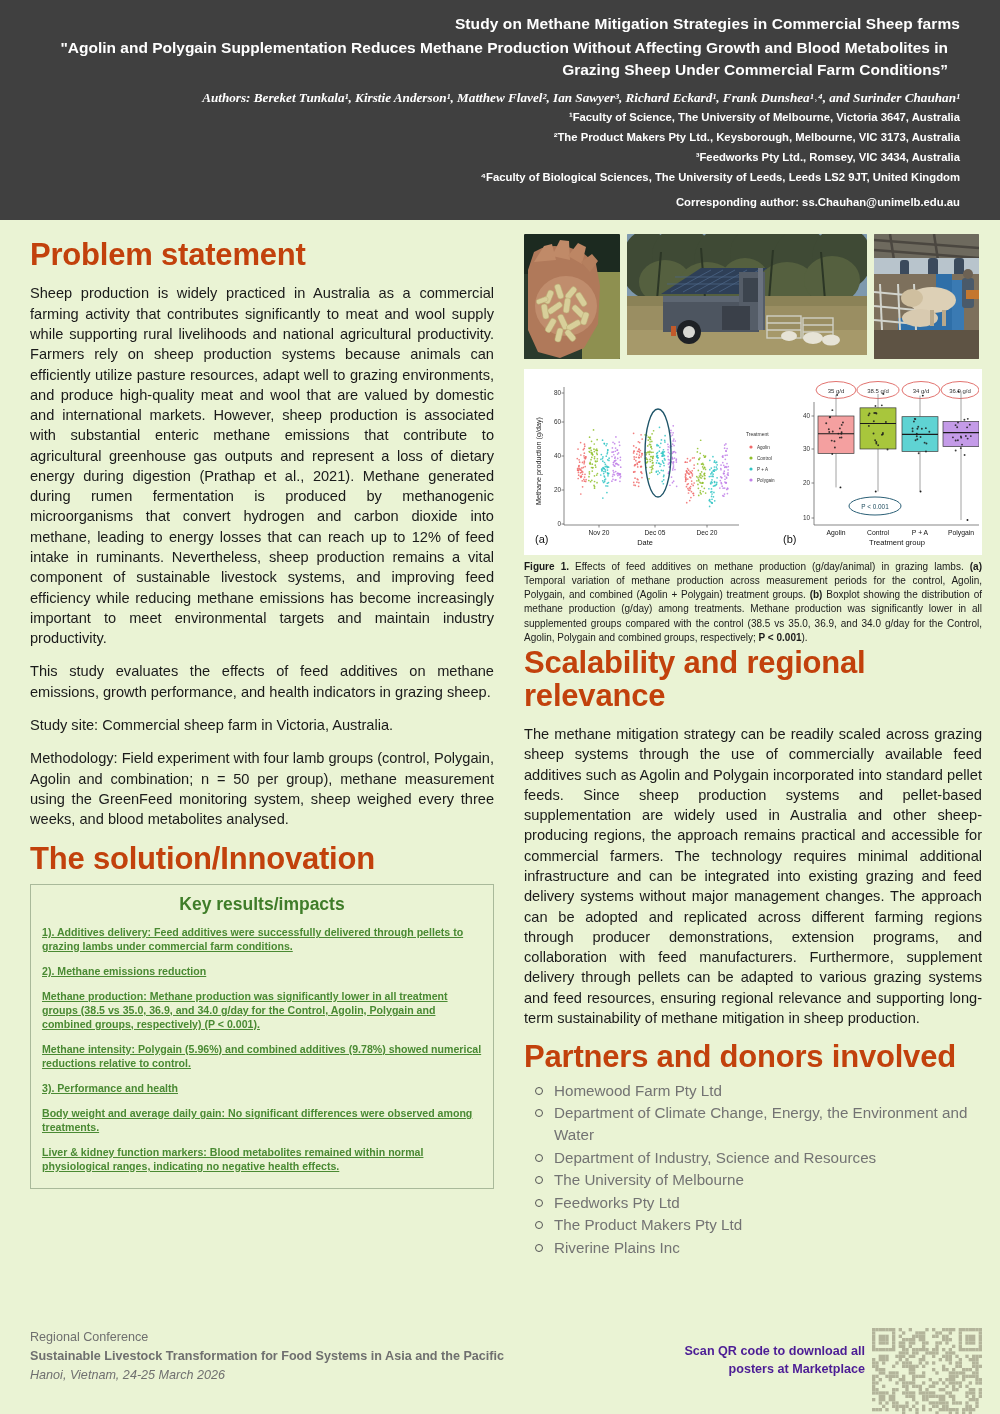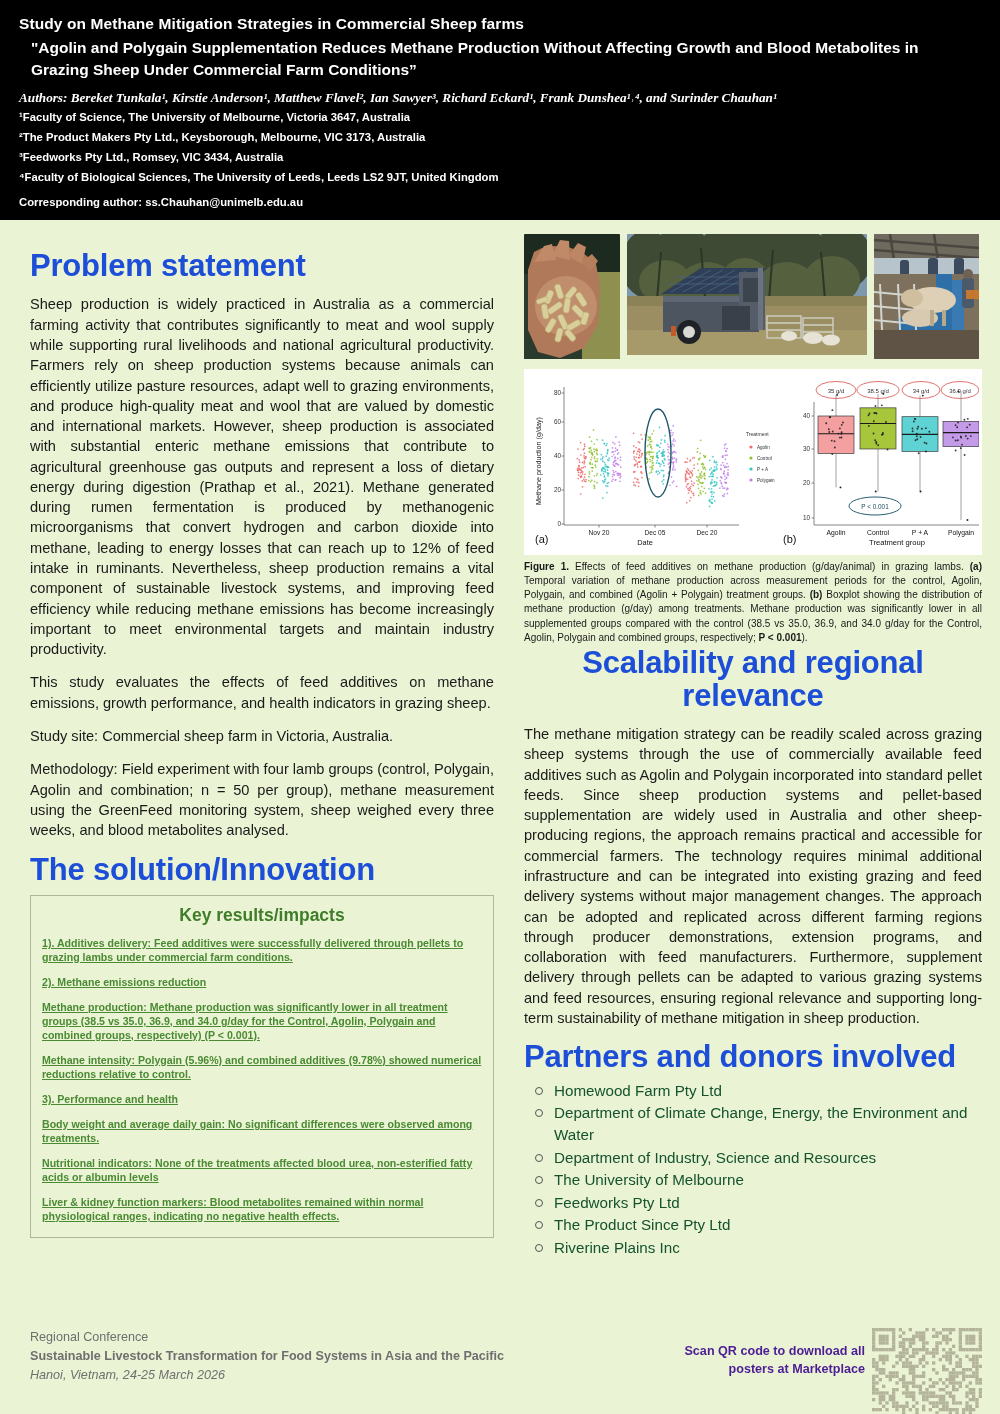--- a/index.html
+++ b/index.html
@@ -11,24 +11,24 @@
     position:relative;
   }
   .poster{
     position:absolute;inset:0;
     background:#eaf3d4;
     display:flex;flex-direction:column;
   }
 
   
   .header{
-    background:#000000;
+    background:#404040;
     color:#ffffff;
     padding:14px 40px 12px 19px;
-    text-align:left;
+    text-align:right;
     flex:0 0 auto;
     box-shadow:inset 0 0 0 0 rgba(0,0,0,0);
   }
   .hdr-title1{
     font-size:15.5px;font-weight:bold;line-height:1.35;
     letter-spacing:.1px;
   }
   .hdr-title2{
     font-size:15.5px;font-weight:bold;line-height:1.42;
     margin-top:2px;
@@ -59,24 +59,24 @@
     padding:14px 18px 0 30px;
     box-sizing:border-box;
   }
   .col-right{
     width:488px;
     padding:14px 18px 0 12px;
     box-sizing:border-box;
   }
 
   h2.section{
-    color:#1d4ed8;
+    color:#c2410c;
     font-size:31px;
     font-weight:bold;
-    margin:16px 0 12px 0;
+    margin:5px 0 12px 0;
     line-height:1.05;
     letter-spacing:-.2px;
   }
   h2.section.tight{margin-bottom:8px;}
 
   p.para{
     font-size:14.6px;
     line-height:1.39;
     text-align:justify;
     color:#1a1a1a;
@@ -142,21 +142,21 @@
   .figcap b{font-weight:bold;}
 
   
   ul.partners{
     list-style:none;
     margin:0;padding:0;
   }
   ul.partners li{
     font-size:15.2px;
     line-height:1.42;
-    color:#14532d;
+    color:#737373;
     padding-left:30px;
     position:relative;
     margin-bottom:1px;
   }
   ul.partners li:before{
     content:"";
     position:absolute;
     left:11px;top:7px;
     width:6px;height:6px;
     border:1.2px solid #555;
@@ -228,21 +228,20 @@
       <h2 class="section tight" style="margin-top:14px;">The solution/Innovation</h2>
 
       <div class="kbox">
         <h3>Key results/impacts</h3>
         <p>1). Additives delivery: Feed additives were successfully delivered through pellets to grazing lambs under commercial farm conditions.</p>
         <p>2). Methane emissions reduction</p>
         <p>Methane production: Methane production was significantly lower in all treatment groups (38.5 vs 35.0, 36.9, and 34.0 g/day for the Control, Agolin, Polygain and combined groups, respectively) (P &lt; 0.001).</p>
         <p>Methane intensity: Polygain (5.96%) and combined additives (9.78%) showed numerical reductions relative to control.</p>
         <p>3). Performance and health</p>
         <p>Body weight and average daily gain: No significant differences were observed among treatments.</p>
-        <p>Nutritional indicators: None of the treatments affected blood urea, non-esterified fatty acids or albumin levels</p>
         <p>Liver &amp; kidney function markers: Blood metabolites remained within normal physiological ranges, indicating no negative health effects.</p>
       </div>
     </div>
 
     <div class="col-right">
 
       <div class="photos">
 
         <div class="ph ph1">
           <svg width="96" height="125" viewBox="0 0 96 125" preserveAspectRatio="none">
@@ -1269,31 +1268,31 @@
             </g>
             <text x="370" y="172" font-family="Liberation Sans, sans-serif" font-size="7.6" fill="#111" text-anchor="middle">Treatment group</text>
           </g>
         </svg>
       </div>
 
       <p class="figcap">
         <b>Figure 1.</b><span> Effects of feed additives on methane production (g/day/animal) in grazing lambs. </span><b>(a)</b><span> Temporal variation of methane production across measurement periods for the control, Agolin, Polygain, and combined (Agolin + Polygain) treatment groups. </span><b>(b)</b><span> Boxplot showing the distribution of methane production (g/day) among treatments. Methane production was significantly lower in all supplemented groups compared with the control (38.5 vs 35.0, 36.9, and 34.0 g/day for the Control, Agolin, Polygain and combined groups, respectively; </span><b>P &lt; 0.001</b><span>).</span>
       </p>
 
-      <h2 class="section" style="margin-top:2px;text-align:center;">Scalability and regional relevance</h2>
+      <h2 class="section" style="margin-top:2px;">Scalability and regional relevance</h2>
       <p class="para">The methane mitigation strategy can be readily scaled across grazing sheep systems through the use of commercially available feed additives such as Agolin and Polygain incorporated into standard pellet feeds. Since sheep production systems and pellet-based supplementation are widely used in Australia and other sheep-producing regions, the approach remains practical and accessible for commercial farmers. The technology requires minimal additional infrastructure and can be integrated into existing grazing and feed delivery systems without major management changes. The approach can be adopted and replicated across different farming regions through producer demonstrations, extension programs, and collaboration with feed manufacturers. Furthermore, supplement delivery through pellets can be adapted to various grazing systems and feed resources, ensuring regional relevance and supporting long-term sustainability of methane mitigation in sheep production.</p>
 
       <h2 class="section" style="margin-top:12px;margin-bottom:6px;">Partners and donors involved</h2>
       <ul class="partners">
         <li>Homewood Farm Pty Ltd</li>
         <li>Department of Climate Change, Energy, the Environment and Water</li>
         <li>Department of Industry, Science and Resources</li>
         <li>The University of Melbourne</li>
         <li>Feedworks Pty Ltd</li>
-        <li>The Product Since Pty Ltd</li>
+        <li>The Product Makers Pty Ltd</li>
         <li>Riverine Plains Inc</li>
       </ul>
     </div>
   </div>
 
   <div class="footer">
     <div class="foot-left">
       <div class="l1">Regional Conference</div>
       <div class="l2">Sustainable Livestock Transformation for Food Systems in Asia and the Pacific</div>
       <div class="l3">Hanoi, Vietnam, 24-25 March 2026</div>

